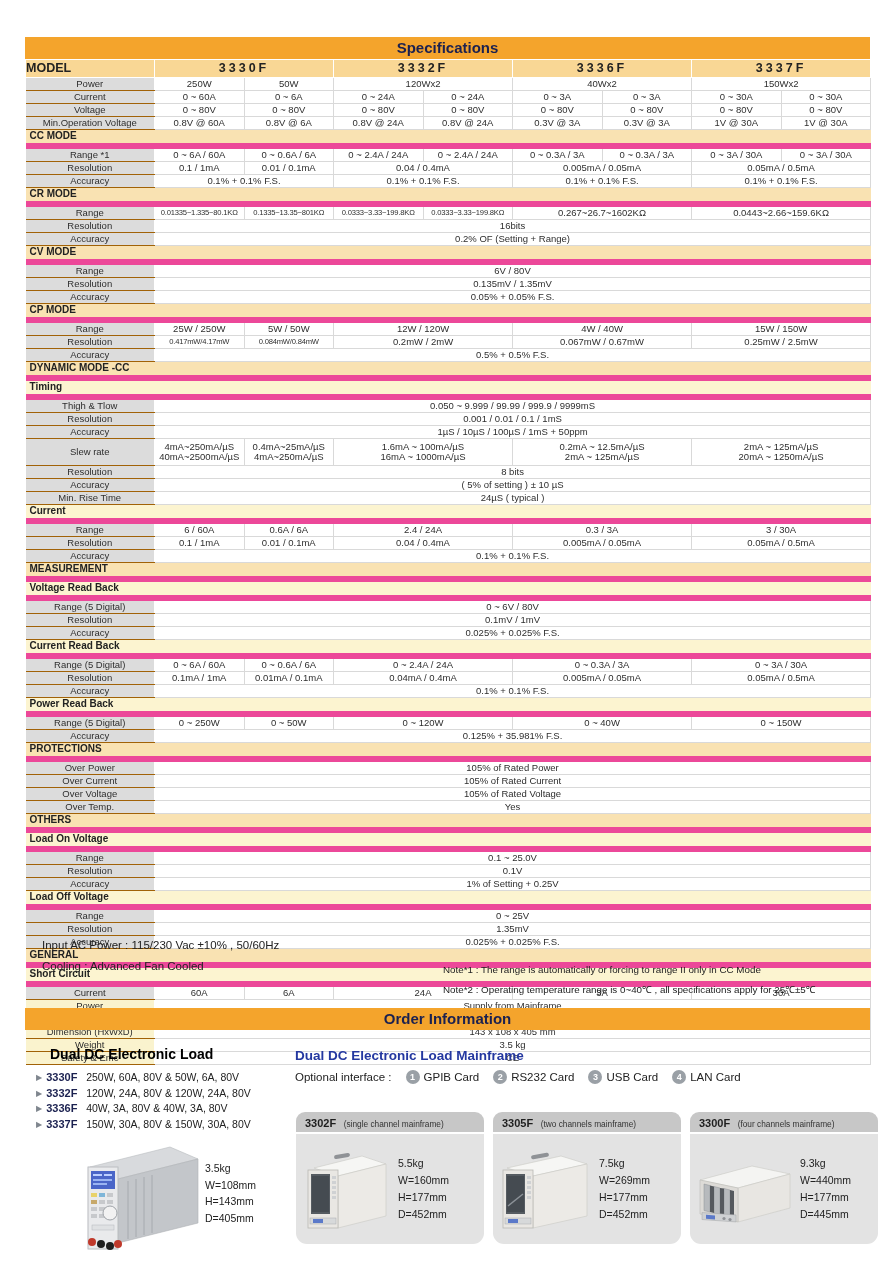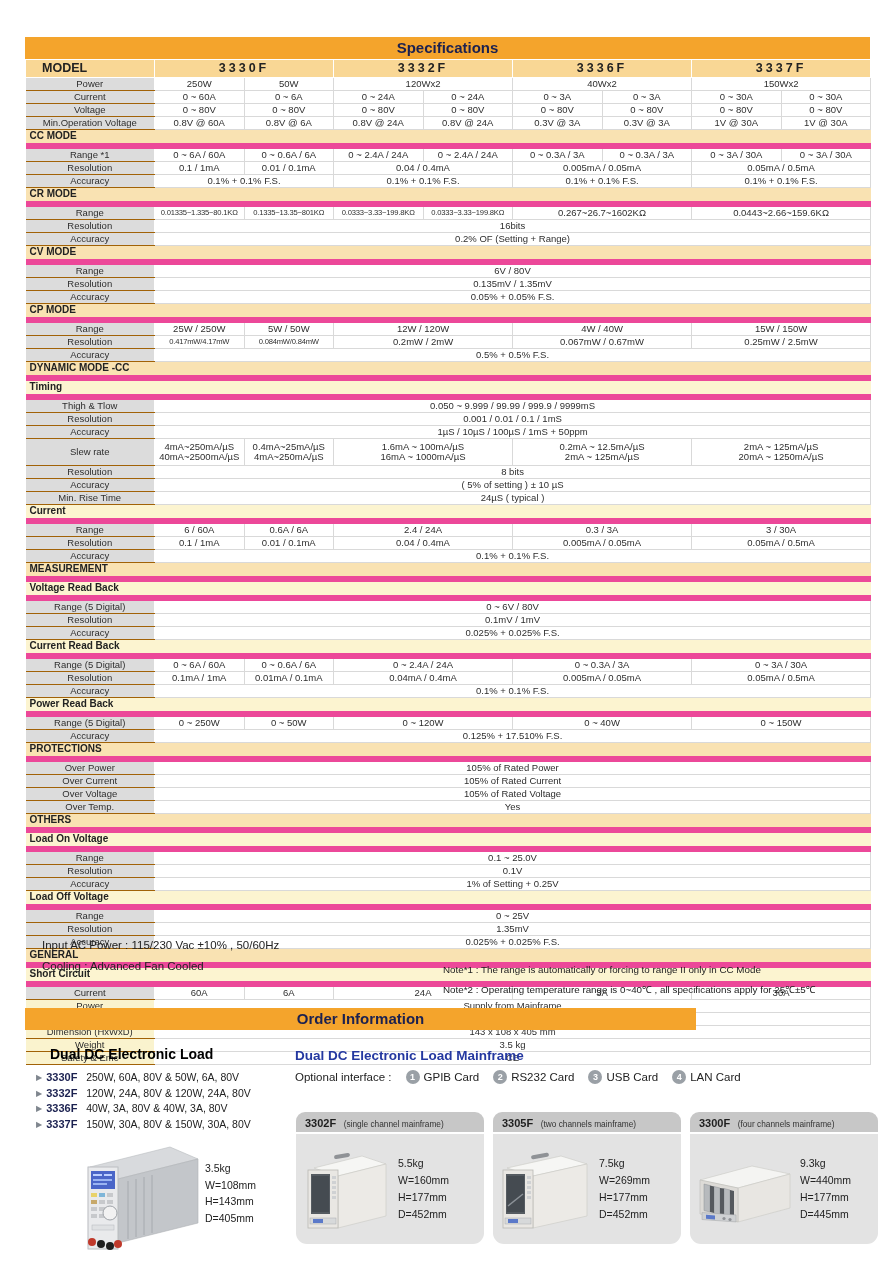--- a/index.html
+++ b/index.html
@@ -12,30 +12,30 @@
   table.spec{border-collapse:collapse;table-layout:fixed;width:845px;font-size:9.5px;color:#2e2e2e;}
   table.spec td{height:12px;padding:0 2px;text-align:center;vertical-align:middle;line-height:1.05;overflow:hidden;}
   td.data{border:1px solid #d9d9d9;background:#fff;}
   td.data.sm{font-size:7.6px;letter-spacing:-0.2px;}
   td.lbl{background:#dcdcdc;text-align:left;padding-left:4px;border-bottom:1px solid #a16207;border-right:1px solid #fff;}
   td.lbl.y{background:#faf3ce;}
   tr.sec td{font-weight:bold;text-align:left;padding-left:4px;border-bottom:6px solid #ec4899;color:#222;height:13px;font-size:10px;}
   tr.sec.main td{background:#f9e2b2;}
   tr.sec.sub td{background:#fcf4d0;}
   tr.model td{height:17px;font-weight:bold;background:#f9d795;border:1px solid #fff;font-size:12.5px;color:#222;}
-  tr.model td.mlbl{text-align:left;padding-left:16px;}
+  tr.model td.mlbl{text-align:left;padding-left:0;}
   tr.model td.mname{letter-spacing:3px;}
   tr.tall td{height:26px;white-space:pre-line;}
 
   
   .notes-left{position:absolute;left:42px;top:935px;font-size:11.5px;color:#222;line-height:21px;}
   .notes-right{position:absolute;left:443px;top:960px;font-size:9.8px;color:#222;line-height:20px;}
 
   
-  .order-bar{position:absolute;left:25px;top:1008px;width:671px;background:#F4A42C;color:#1B2150;font-weight:bold;text-align:center;font-size:15px;height:22px;line-height:22px;}
+  .order-bar{position:absolute;left:25px;top:1008px;width:845px;background:#F4A42C;color:#1B2150;font-weight:bold;text-align:center;font-size:15px;height:22px;line-height:22px;}
   .loads-head{position:absolute;left:50px;top:1046px;font-size:14px;font-weight:bold;color:#000000;}
   .load-list{position:absolute;left:36px;top:1070px;font-size:10.5px;}
   .load-item{line-height:15.5px;white-space:nowrap;}
   .tri{color:#7f868e;font-size:8px;margin-right:4px;vertical-align:1px;}
   .lmodel{font-weight:bold;color:#1B2150;font-size:11px;display:inline-block;min-width:40px;}
   .ldesc{color:#222;}
   .load-dims{position:absolute;left:205px;top:1160px;font-size:10.5px;line-height:16.5px;white-space:pre-line;color:#222;}
 
   .mf-head{position:absolute;left:295px;top:1048px;font-size:13.5px;font-weight:bold;color:#2438A0;}
   .iface-row{position:absolute;left:295px;top:1070px;font-size:11.5px;color:#222;display:flex;align-items:center;gap:6px;white-space:nowrap;}
@@ -314,21 +314,21 @@
           <tr>
             <td class="lbl">Range (5 Digital)</td>
             <td class="data">0 ~ 250W</td>
             <td class="data">0 ~ 50W</td>
             <td class="data" colspan="2">0 ~ 120W</td>
             <td class="data" colspan="2">0 ~ 40W</td>
             <td class="data" colspan="2">0 ~ 150W</td>
           </tr>
           <tr>
             <td class="lbl">Accuracy</td>
-            <td class="data" colspan="8">0.125% + 17.510% F.S.</td>
+            <td class="data" colspan="8">0.125% + 35.981% F.S.</td>
           </tr>
           <tr class="sec main">
             <td colspan="9">PROTECTIONS</td>
           </tr>
           <tr>
             <td class="lbl">Over Power</td>
             <td class="data" colspan="8">105% of Rated Power</td>
           </tr>
           <tr>
             <td class="lbl">Over Current</td>

